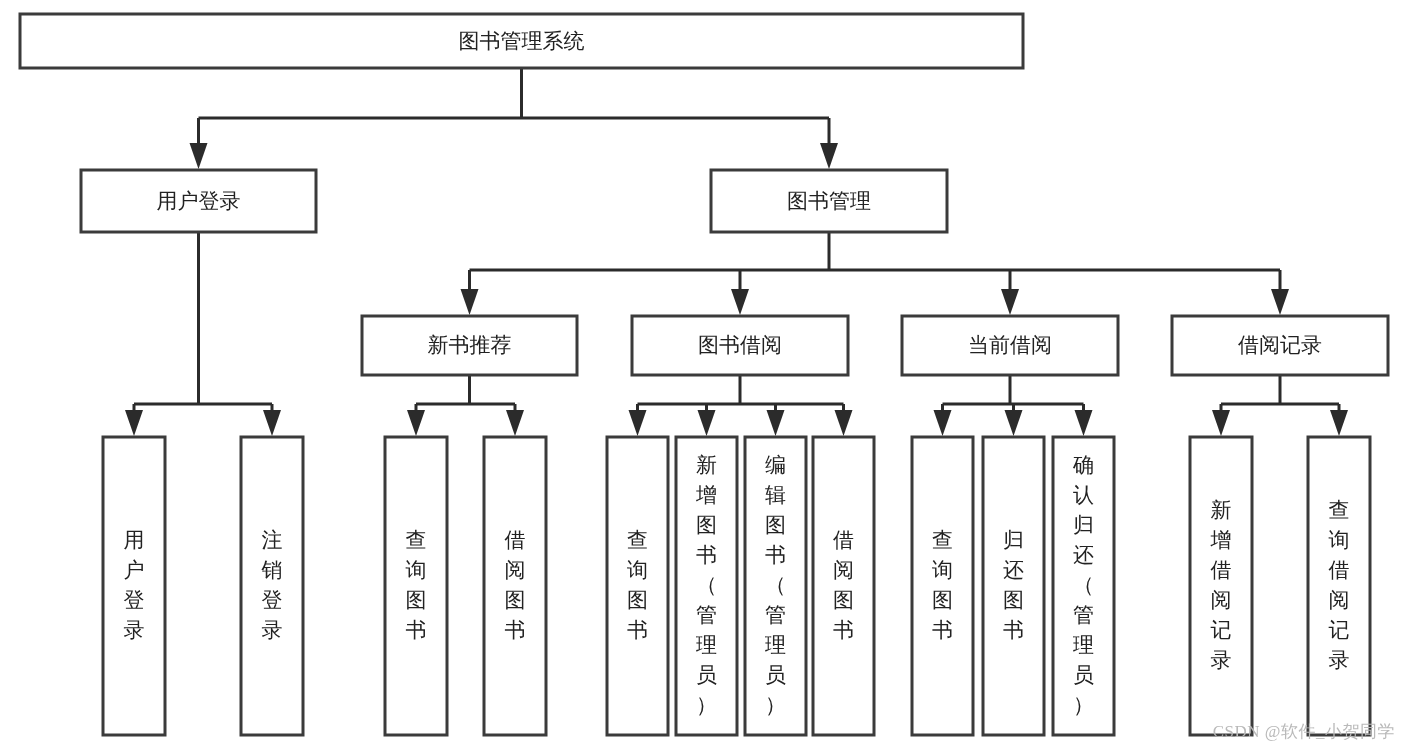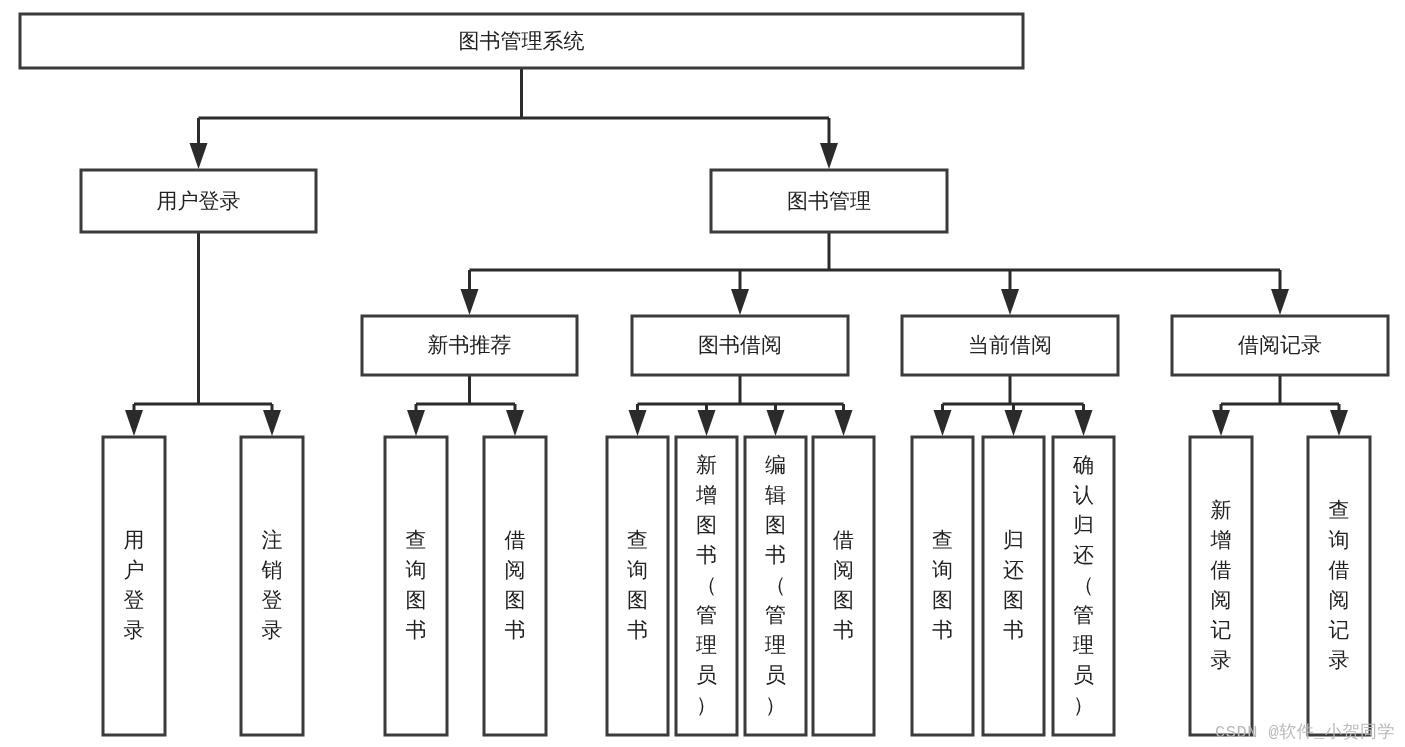--- a/index.html
+++ b/index.html
@@ -50,21 +50,21 @@
   .node-label-v {
     font-family: "Liberation Sans", "DejaVu Sans", sans-serif;
     font-size: 21px;
     fill: #222222;
     text-anchor: middle;
   }
   .watermark {
     position: absolute;
     right: 10px;
     bottom: 4px;
-    font-family: Liberation Mono, monospace;
+    font-family: Liberation Serif, serif;
     font-size: 17px;
     color: #b9b9b9;
     letter-spacing: 0.5px;
     white-space: nowrap;
     pointer-events: none;
   }
 </style>
 </head>
 <body>
 

